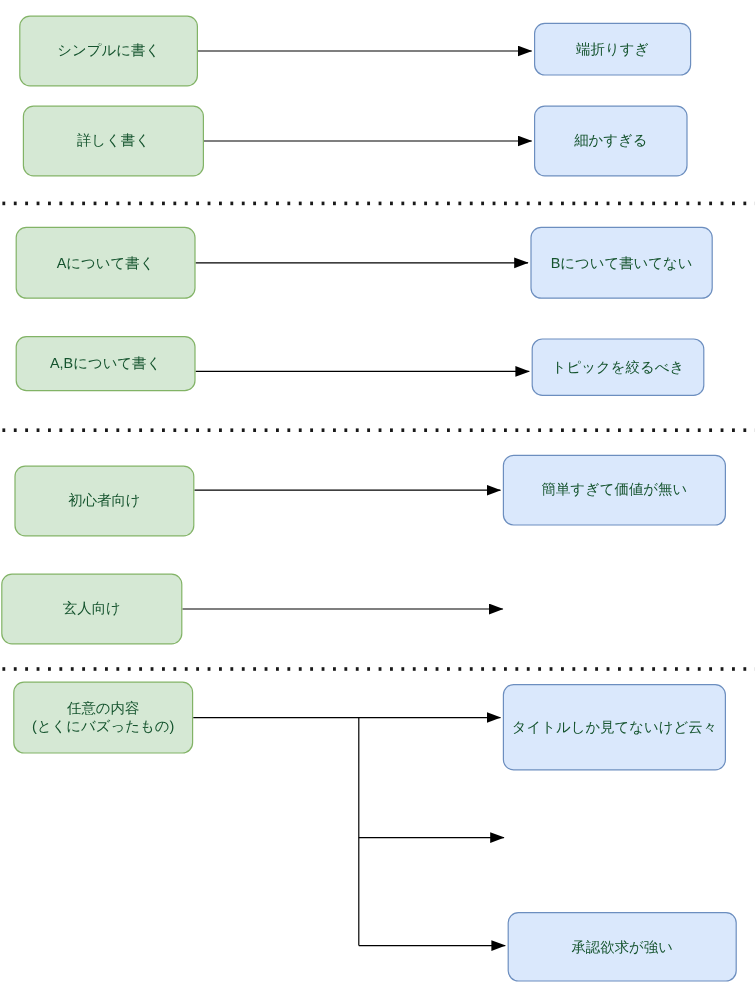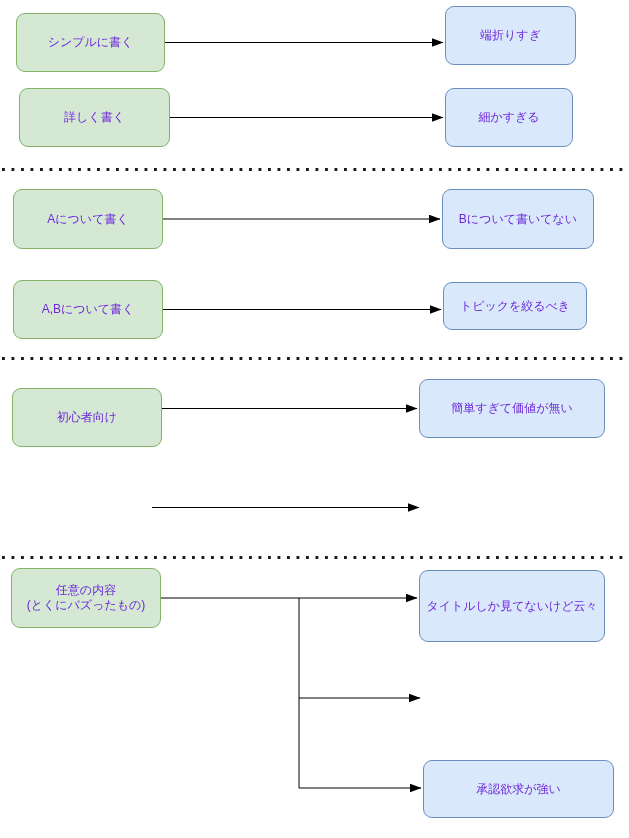--- a/index.html
+++ b/index.html
@@ -18,21 +18,21 @@
   .node {
     position: absolute;
     box-sizing: border-box;
     border-radius: 9px;
     display: flex;
     align-items: center;
     justify-content: center;
     text-align: center;
     font-size: 12px;
     line-height: 15px;
-    color: #6d28d9;
+    color: #14532d;
     white-space: pre-line;
     padding: 2px 6px;
   }
   .src {
     background: #d5e8d4;
     border: 1px solid #82b366;
   }
   .tgt {
     background: #dae8fc;
     border: 1px solid #6c8ebf;
@@ -77,33 +77,34 @@
     <line x1="299" y1="598" x2="417" y2="598" stroke="#000" stroke-width="1" marker-end="url(#arrow)"></line>
     <line x1="299" y1="698" x2="420" y2="698" stroke="#000" stroke-width="1" marker-end="url(#arrow)"></line>
     <line x1="299" y1="788" x2="421" y2="788" stroke="#000" stroke-width="1" marker-end="url(#arrow)"></line>
   </svg>
 
   <div class="divider" style="top:168px"></div>
   <div class="divider" style="top:357px"></div>
   <div class="divider" style="top:556px"></div>
 
   <div class="node src" style="left:16px;top:13px;width:149px;height:59px">シンプルに書く</div>
-  <div class="node tgt" style="left:445px;top:6px;width:131px;height:59px">端折りすぎ</div>
+  <div class="node tgt" style="left:445px;top:19px;width:131px;height:44px">端折りすぎ</div>
 
   <div class="node src" style="left:19px;top:88px;width:151px;height:59px">詳しく書く</div>
   <div class="node tgt" style="left:445px;top:88px;width:128px;height:59px">細かすぎる</div>
 
   <div class="node src" style="left:13px;top:189px;width:150px;height:60px">Aについて書く</div>
   <div class="node tgt" style="left:442px;top:189px;width:152px;height:60px">Bについて書いてない</div>
 
-  <div class="node src" style="left:13px;top:280px;width:150px;height:59px">A,Bについて書く</div>
+  <div class="node src" style="left:13px;top:280px;width:150px;height:46px">A,Bについて書く</div>
   <div class="node tgt" style="left:443px;top:282px;width:144px;height:48px">トピックを絞るべき</div>
 
   <div class="node src" style="left:12px;top:388px;width:150px;height:59px">初心者向け</div>
   <div class="node tgt" style="left:419px;top:379px;width:186px;height:59px">簡単すぎて価値が無い</div>
 
+  <div class="node src" style="left:1px;top:478px;width:151px;height:59px">玄人向け</div>
 
   <div class="node src" style="left:11px;top:568px;width:150px;height:60px">任意の内容
 (とくにバズったもの)</div>
   <div class="node tgt" style="left:419px;top:570px;width:186px;height:72px">タイトルしか見てないけど云々</div>
   <div class="node tgt" style="left:423px;top:760px;width:191px;height:58px">承認欲求が強い</div>
 
 </div>
 
 </body></html>

